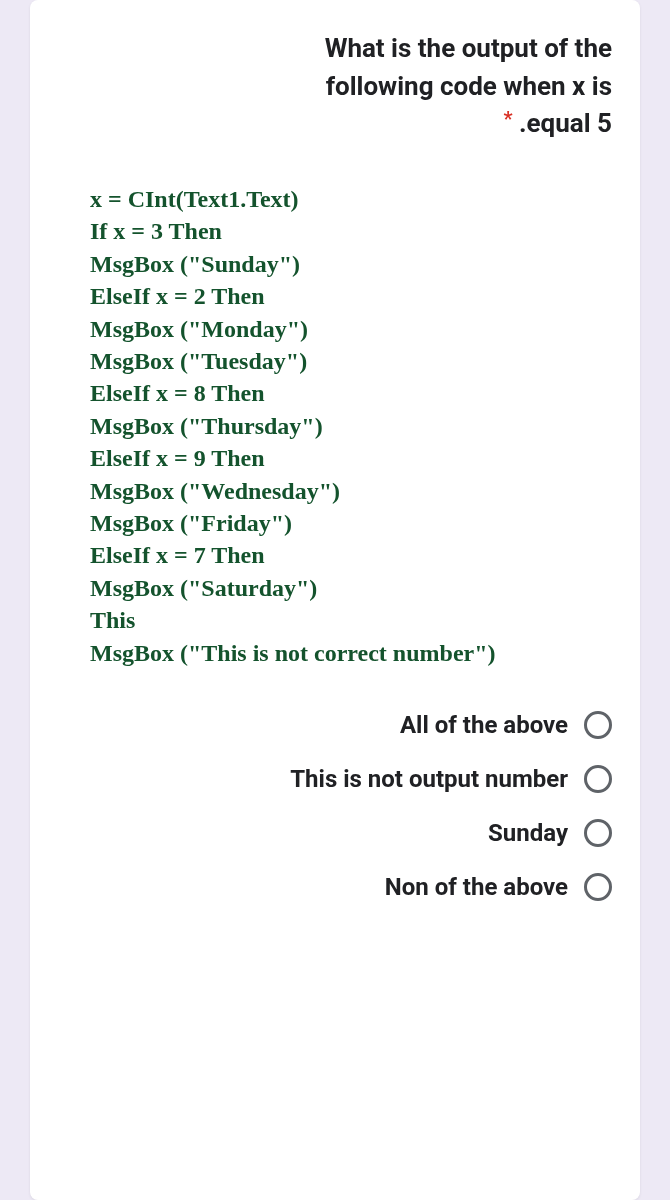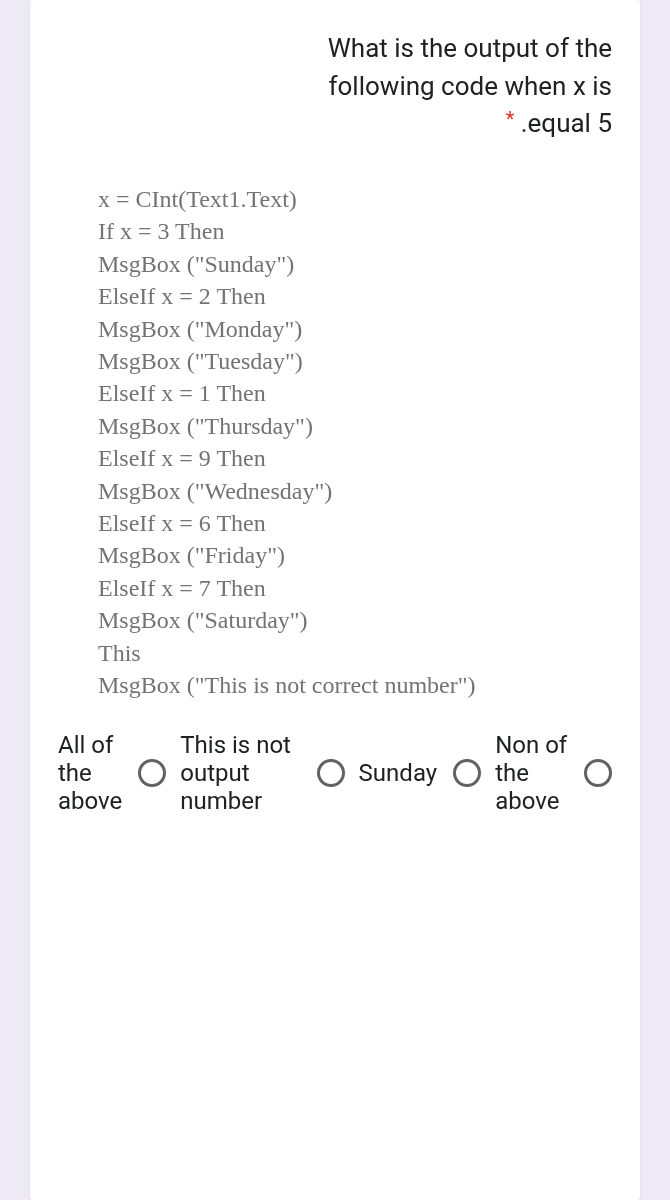--- a/index.html
+++ b/index.html
@@ -11,53 +11,54 @@
       background: #ede9f5;
       font-family: 'Roboto', Arial, sans-serif;
       width: 670px;
       height: 1200px;
       padding: 0 30px;
       display: flex;
       align-items: stretch;
     }
     .card {
       background: #ffffff;
-      border-radius: 3px;
+      border-radius: 8px;
       width: 100%;
-      padding: 30px 28px 20px 28px;
+      padding: 30px 28px 20px 20px;
       box-shadow: 0 1px 3px rgba(0,0,0,0.08);
+      font-weight: bold;
     }
     .question-header {
       text-align: right;
       font-size: 26px;
       line-height: 1.45;
       color: #202124;
       margin-bottom: 40px;
       font-family: 'Google Sans', Roboto, Arial, sans-serif;
       padding-left: 100px;
     }
     .required {
       color: #d93025;
       font-size: 20px;
       vertical-align: top;
     }
     .code-block {
       font-family: 'Times New Roman', Times, serif;
       font-size: 24px;
       line-height: 1.35;
-      color: #737373;
-      margin-bottom: 24px;
+      color: #14532d;
+      margin-bottom: 36px;
       padding-left: 40px;
     }
     .code-line {
       white-space: nowrap;
     }
     .options {
       display: flex;
-      flex-direction: row;
+      flex-direction: column;
       gap: 14px;
     }
     .option-row {
       display: flex;
       align-items: center;
       justify-content: flex-end;
       gap: 16px;
       padding: 6px 0;
     }
     .option-label {
@@ -86,25 +87,24 @@
     <span>.equal 5</span>
   </div>
 
   <div class="code-block">
     <div class="code-line">x = CInt(Text1.Text)</div>
     <div class="code-line">If x = 3 Then</div>
     <div class="code-line">MsgBox ("Sunday")</div>
     <div class="code-line">ElseIf x = 2 Then</div>
     <div class="code-line">MsgBox ("Monday")</div>
     <div class="code-line">MsgBox ("Tuesday")</div>
-    <div class="code-line">ElseIf x = 1 Then</div>
+    <div class="code-line">ElseIf x = 8 Then</div>
     <div class="code-line">MsgBox ("Thursday")</div>
     <div class="code-line">ElseIf x = 9 Then</div>
     <div class="code-line">MsgBox ("Wednesday")</div>
-    <div class="code-line">ElseIf x = 6 Then</div>
     <div class="code-line">MsgBox ("Friday")</div>
     <div class="code-line">ElseIf x = 7 Then</div>
     <div class="code-line">MsgBox ("Saturday")</div>
     <div class="code-line">This</div>
     <div class="code-line">MsgBox ("This is not correct number")</div>
   </div>
 
   <div class="options">
     <div class="option-row">
       <span class="option-label">All of the above</span>

